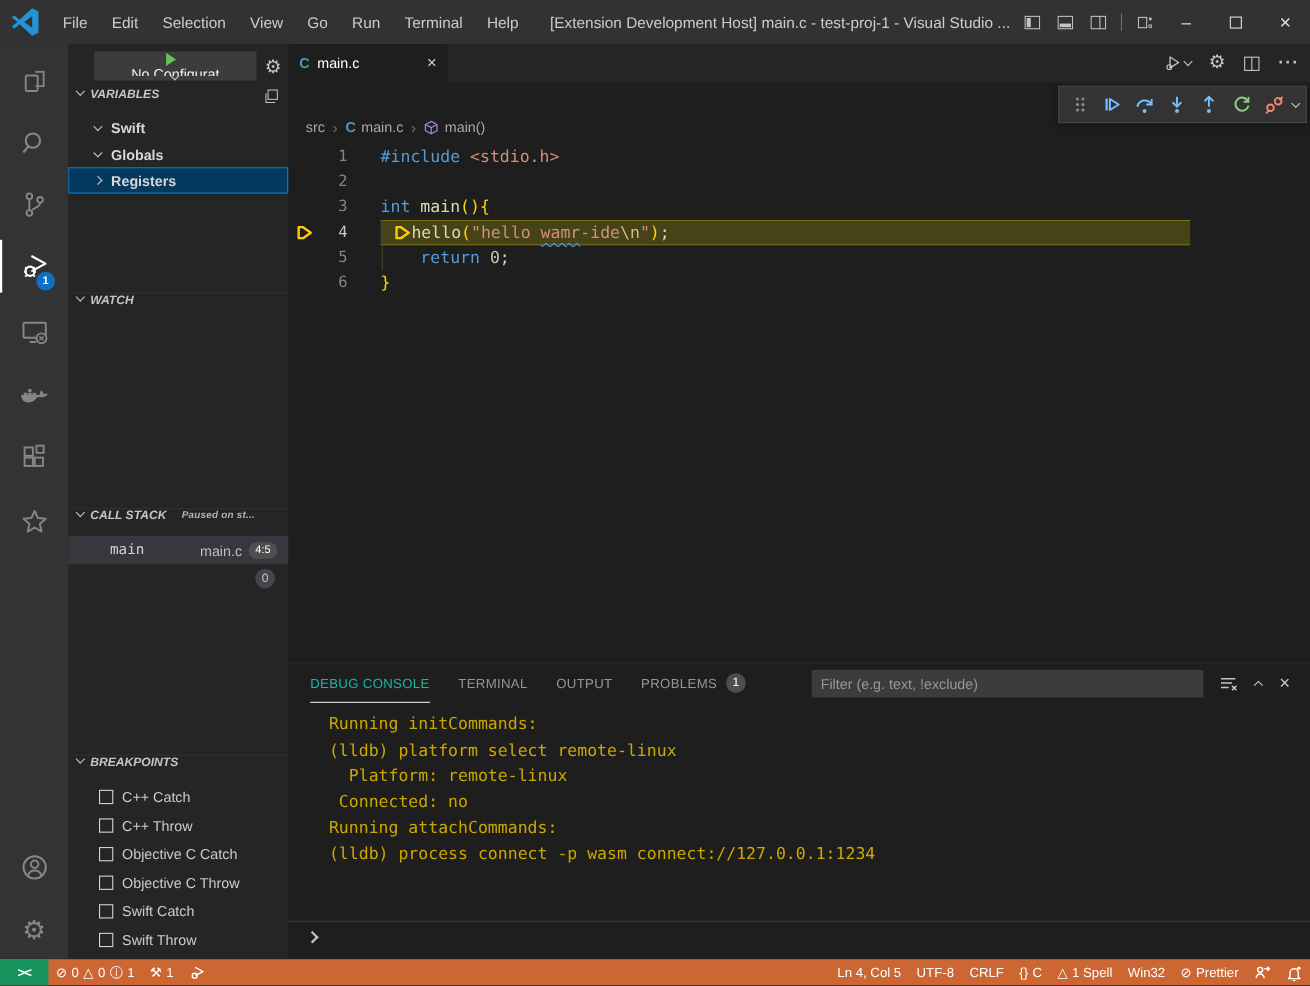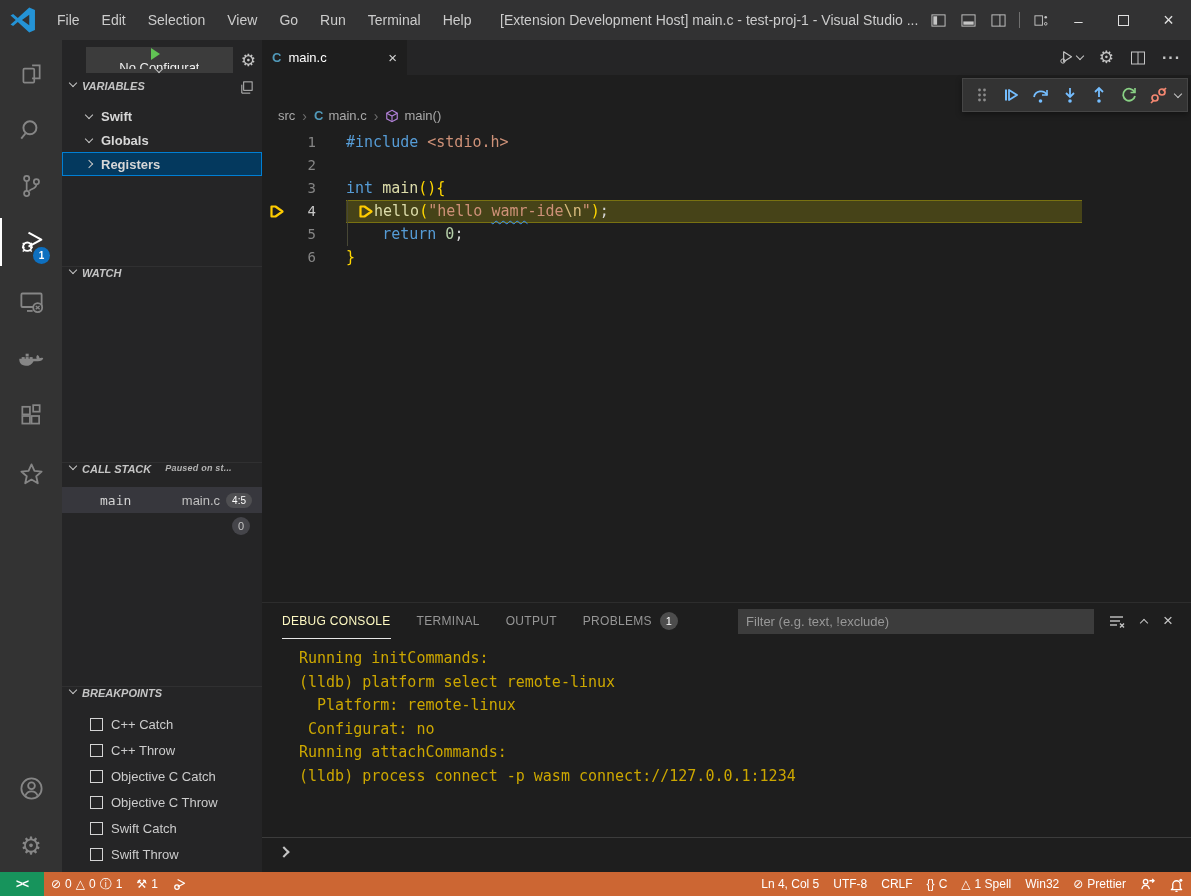--- a/index.html
+++ b/index.html
@@ -80,21 +80,21 @@
   .frame-arrow { flex:none; }
 
   
   .dbg-toolbar { position:absolute; top:38px; left:700px; width:226px; height:34px; background:#333333; border:1px solid #454545; box-shadow:0 2px 6px rgba(0,0,0,.4); display:flex; align-items:center; padding:0 6px; gap:4px; z-index:30; }
   .dbg-btn { width:26px; height:26px; display:flex; align-items:center; justify-content:center; }
 
   
   .panel { position:absolute; top:602px; left:262px; width:929px; height:270px; background:#1e1e1e; border-top:1px solid #2d2d2d; }
   .panel-tabs { height:36px; display:flex; align-items:center; padding:0 10px 0 20px; }
   .ptab { font-size:12px; letter-spacing:.3px; color:#969696; margin-right:26px; line-height:34px; display:flex; align-items:center; gap:8px; border-bottom:1px solid transparent; }
-  .ptab.active { color:#fef9c3; border-bottom:1px solid #e7e7e7; }
+  .ptab.active { color:#14b8a6; border-bottom:1px solid #e7e7e7; }
   .ptab .badge { width:18px; height:18px; border-radius:50%; background:#4d4d4d; color:#ffffff; font-size:11px; display:flex; align-items:center; justify-content:center; letter-spacing:0; }
   .filter-input { margin-left:auto; width:356px; height:25px; background:#3c3c3c; border:none; color:#fca5a5; font-size:13px; padding:0 8px; font-family:"Liberation Sans",sans-serif; }
   .filter-input::placeholder { color:#989898; }
   .panel-actions { display:flex; align-items:center; gap:16px; margin-left:14px; color:#c5c5c5; padding-right:8px; }
   .console { padding:8px 0 0 37px; font-family:"DejaVu Sans Mono",monospace; font-size:15px; line-height:23.5px; color:#cca700; white-space:pre; height:198px; }
   .repl { height:28px; border-top:1px solid #3c3c3c; display:flex; align-items:center; padding-left:18px; }
   .repl-chev { width:8px; height:8px; border-right:2px solid #c5c5c5; border-bottom:2px solid #c5c5c5; transform:rotate(-45deg); }
 
   
   .statusbar { position:absolute; bottom:0; left:0; width:1191px; height:24px; background:#cc6633; color:#ffffff; display:flex; align-items:center; font-size:12px; z-index:60; }
@@ -488,21 +488,21 @@
       <svg width="17" height="17" viewBox="0 0 17 17" stroke="#c5c5c5" stroke-width="1.4">
           <line x1="2" y1="4" x2="15" y2="4"></line>
           <line x1="2" y1="8" x2="12" y2="8"></line>
           <line x1="2" y1="12" x2="9" y2="12"></line>
           <path d="M12 10.5 l4 4 M16 10.5 l-4 4"></path>
         </svg>
       <span class="chev up"></span>
       <span style="font-size:17px;color:#c5c5c5;">×</span>
     </div>
   </div>
-  <div class="console" id="console-out"><div>Running initCommands:</div><div>(lldb) platform select remote-linux</div><div>  Platform: remote-linux</div><div> Configurat: no</div><div>Running attachCommands:</div><div>(lldb) process connect -p wasm connect://127.0.0.1:1234</div></div>
+  <div class="console" id="console-out"><div>Running initCommands:</div><div>(lldb) platform select remote-linux</div><div>  Platform: remote-linux</div><div> Connected: no</div><div>Running attachCommands:</div><div>(lldb) process connect -p wasm connect://127.0.0.1:1234</div></div>
   <div class="repl">
     <span class="repl-chev"></span>
   </div>
 </div>
 
 <div class="statusbar">
   <div class="sb-remote">&gt;&lt;</div>
   <div class="sb-item">
     <span class="sb-icon">⊘</span>
     <span>0</span>

